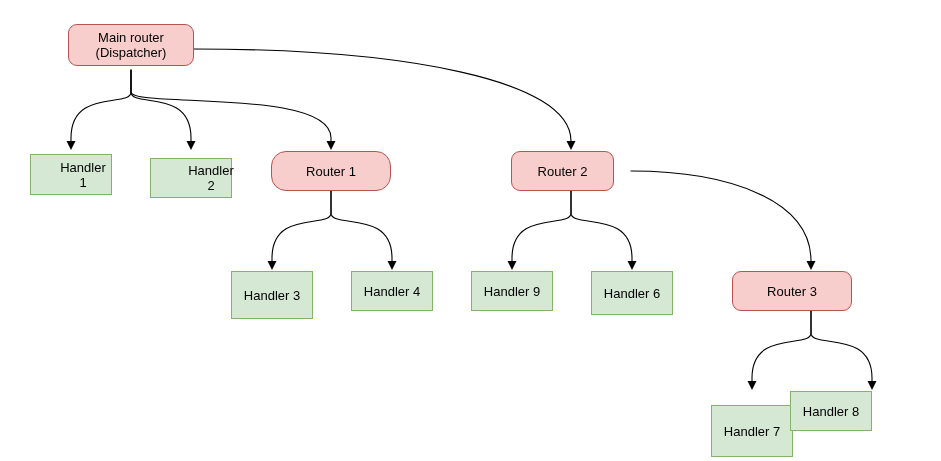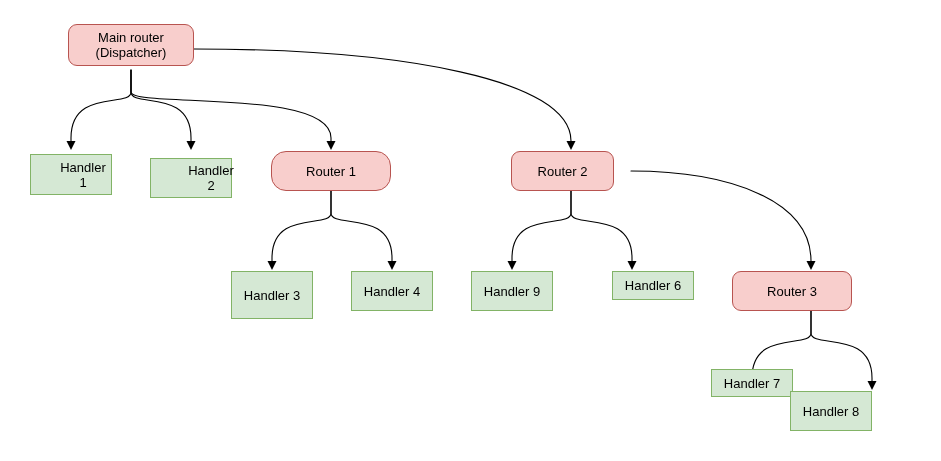--- a/index.html
+++ b/index.html
@@ -89,18 +89,18 @@
   <div id="node-layer">
       <div class="node router" style="left: 68px; top: 24px; width: 126px; height: 42px;"><span>Main router
 (Dispatcher)</span></div>
       <div class="node handler" style="left: 30px; top: 154px; width: 82px; height: 41px; padding-left: 24px;"><span>Handler 1</span></div>
       <div class="node handler" style="left: 150px; top: 158px; width: 82px; height: 40px; padding-left: 40px;"><span>Handler 2</span></div>
       <div class="node router" style="left: 271px; top: 151px; width: 120px; height: 40px; border-radius: 15px;"><span>Router 1</span></div>
       <div class="node router" style="left: 511px; top: 151px; width: 103px; height: 40px;"><span>Router 2</span></div>
       <div class="node handler" style="left: 231px; top: 271px; width: 82px; height: 48px;"><span>Handler 3</span></div>
       <div class="node handler" style="left: 351px; top: 271px; width: 82px; height: 40px;"><span>Handler 4</span></div>
       <div class="node handler" style="left: 471px; top: 271px; width: 82px; height: 40px;"><span>Handler 9</span></div>
-      <div class="node handler" style="left: 612px; top: 271px; width: 82px; height: 29px;"><span>Handler 6</span></div>
+      <div class="node handler" style="left: 591px; top: 271px; width: 82px; height: 44px;"><span>Handler 6</span></div>
       <div class="node router" style="left: 732px; top: 271px; width: 120px; height: 40px;"><span>Router 3</span></div>
-      <div class="node handler" style="left: 711px; top: 369px; width: 82px; height: 28px;"><span>Handler 7</span></div>
+      <div class="node handler" style="left: 711px; top: 405px; width: 82px; height: 52px;"><span>Handler 7</span></div>
       <div class="node handler" style="left: 790px; top: 391px; width: 82px; height: 40px;"><span>Handler 8</span></div>
     </div>
 </div>
 
 </body></html>

